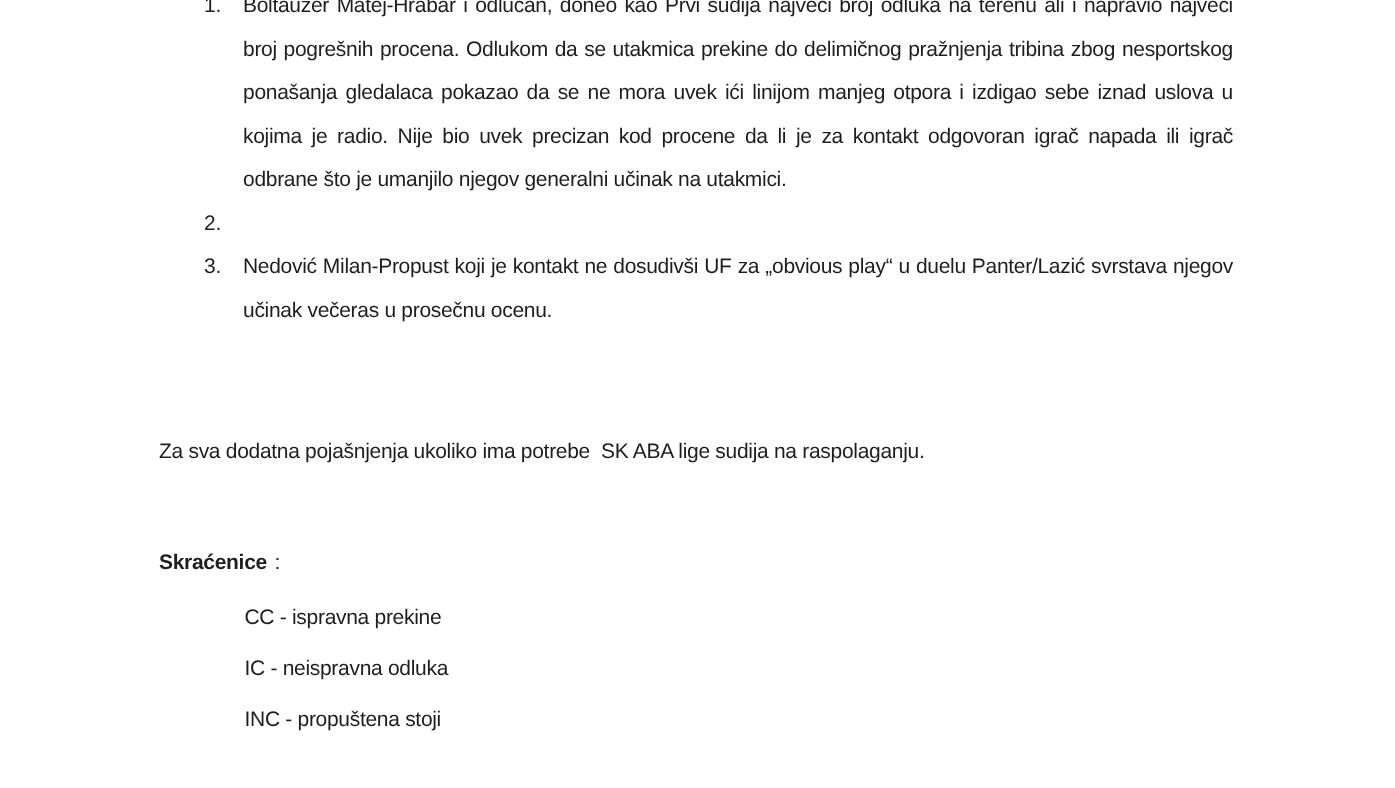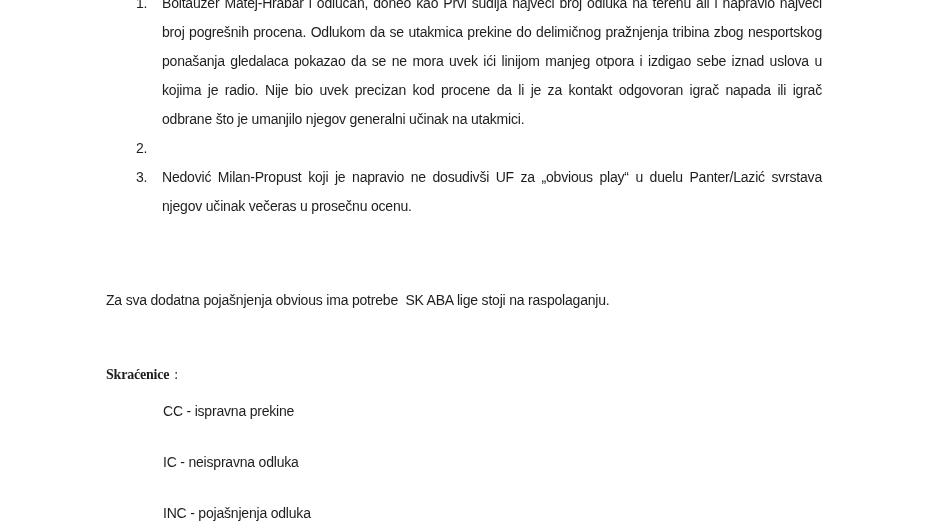--- a/index.html
+++ b/index.html
@@ -33,57 +33,56 @@
   .item-text {
     width: 660px;
     text-align: justify;
   }
   .note {
     margin: 65px 0 0 106px;
     white-space: pre-wrap;
   }
   .abbr-heading {
     margin: 45px 0 0 106px;
-    font-family: Liberation Serif, serif;
   }
   .abbr-heading .hd {
     font-weight: 700;
   }
   .abbr-heading .colon {
     margin-left: 5px;
   }
   .abbr-list {
     margin: 8px 0 0 163px;
   }
   .abbr-item + .abbr-item {
-    margin-top: 22px;
+    margin-top: 5px;
   }
 </style>
 </head>
 <body>
 
 <div class="page">
 
   <div class="numbered-list">
     <div class="list-item">
       <span class="marker">1.</span>
       <div class="item-text">Boltauzer Matej-Hrabar i odlučan, doneo kao Prvi sudija najveći broj odluka na terenu ali i napravio najveći broj pogrešnih procena. Odlukom da se utakmica prekine do delimičnog pražnjenja tribina zbog nesportskog ponašanja gledalaca pokazao da se ne mora uvek ići linijom manjeg otpora i izdigao sebe iznad uslova u kojima je radio. Nije bio uvek precizan kod procene da li je za kontakt odgovoran igrač napada ili igrač odbrane što je umanjilo njegov generalni učinak na utakmici.</div>
     </div>
     <div class="list-item">
       <span class="marker">2.</span>
     </div>
     <div class="list-item">
       <span class="marker">3.</span>
-      <div class="item-text">Nedović Milan-Propust koji je napravio ne dosudivši UF za „obvious play“ u duelu Panter/Lazić svrstava njegov učinak večeras u prosečnu ocenu.</div>
+      <div class="item-text">Nedović Milan-Propust koji je kontakt ne dosudivši UF za „obvious play“ u duelu Panter/Lazić svrstava njegov učinak večeras u prosečnu ocenu.</div>
     </div>
   </div>
 
-  <p class="note">Za sva dodatna pojašnjenja obvious ima potrebe  SK ABA lige stoji na raspolaganju.</p>
+  <p class="note">Za sva dodatna pojašnjenja ukoliko ima potrebe  SK ABA lige sudija na raspolaganju.</p>
 
   <p class="abbr-heading"><span class="hd">Skraćenice</span><span class="colon">:</span></p>
 
   <div class="abbr-list">
     <div class="abbr-item">CC - ispravna prekine</div>
     <div class="abbr-item">IC - neispravna odluka</div>
-    <div class="abbr-item">INC - pojašnjenja odluka</div>
+    <div class="abbr-item">INC - propuštena stoji</div>
   </div>
 
 </div>
 
 </body></html>

